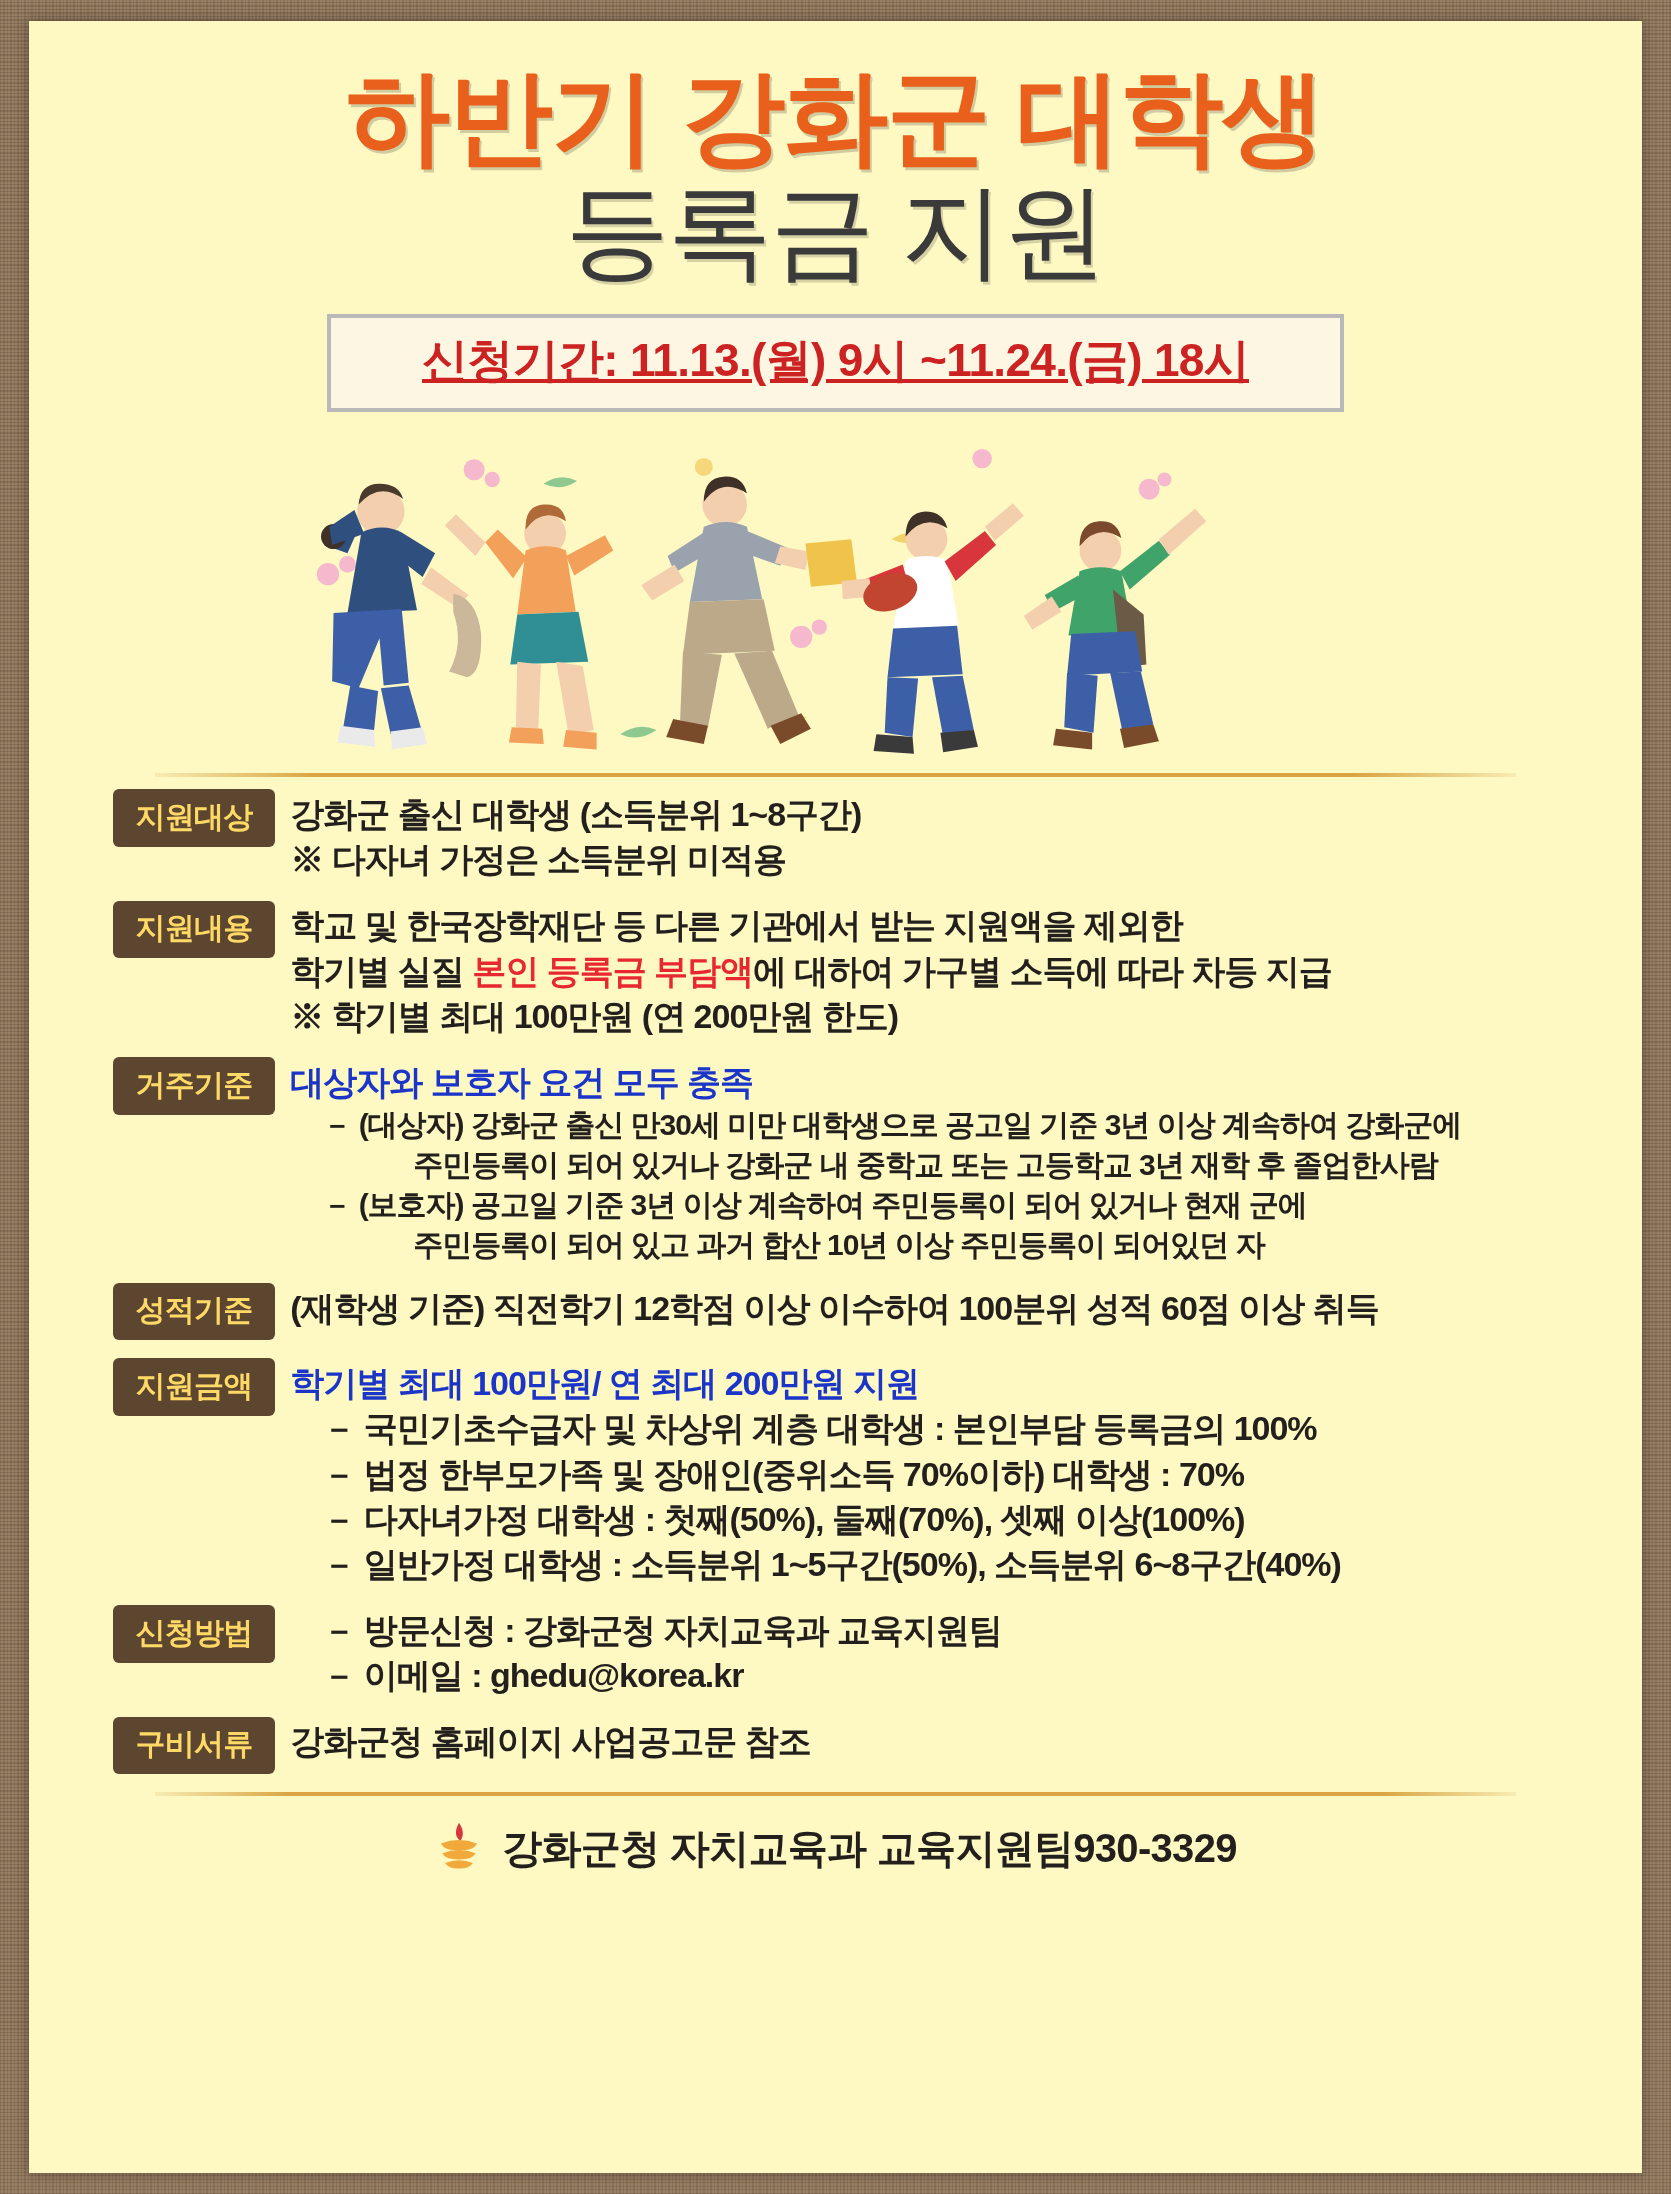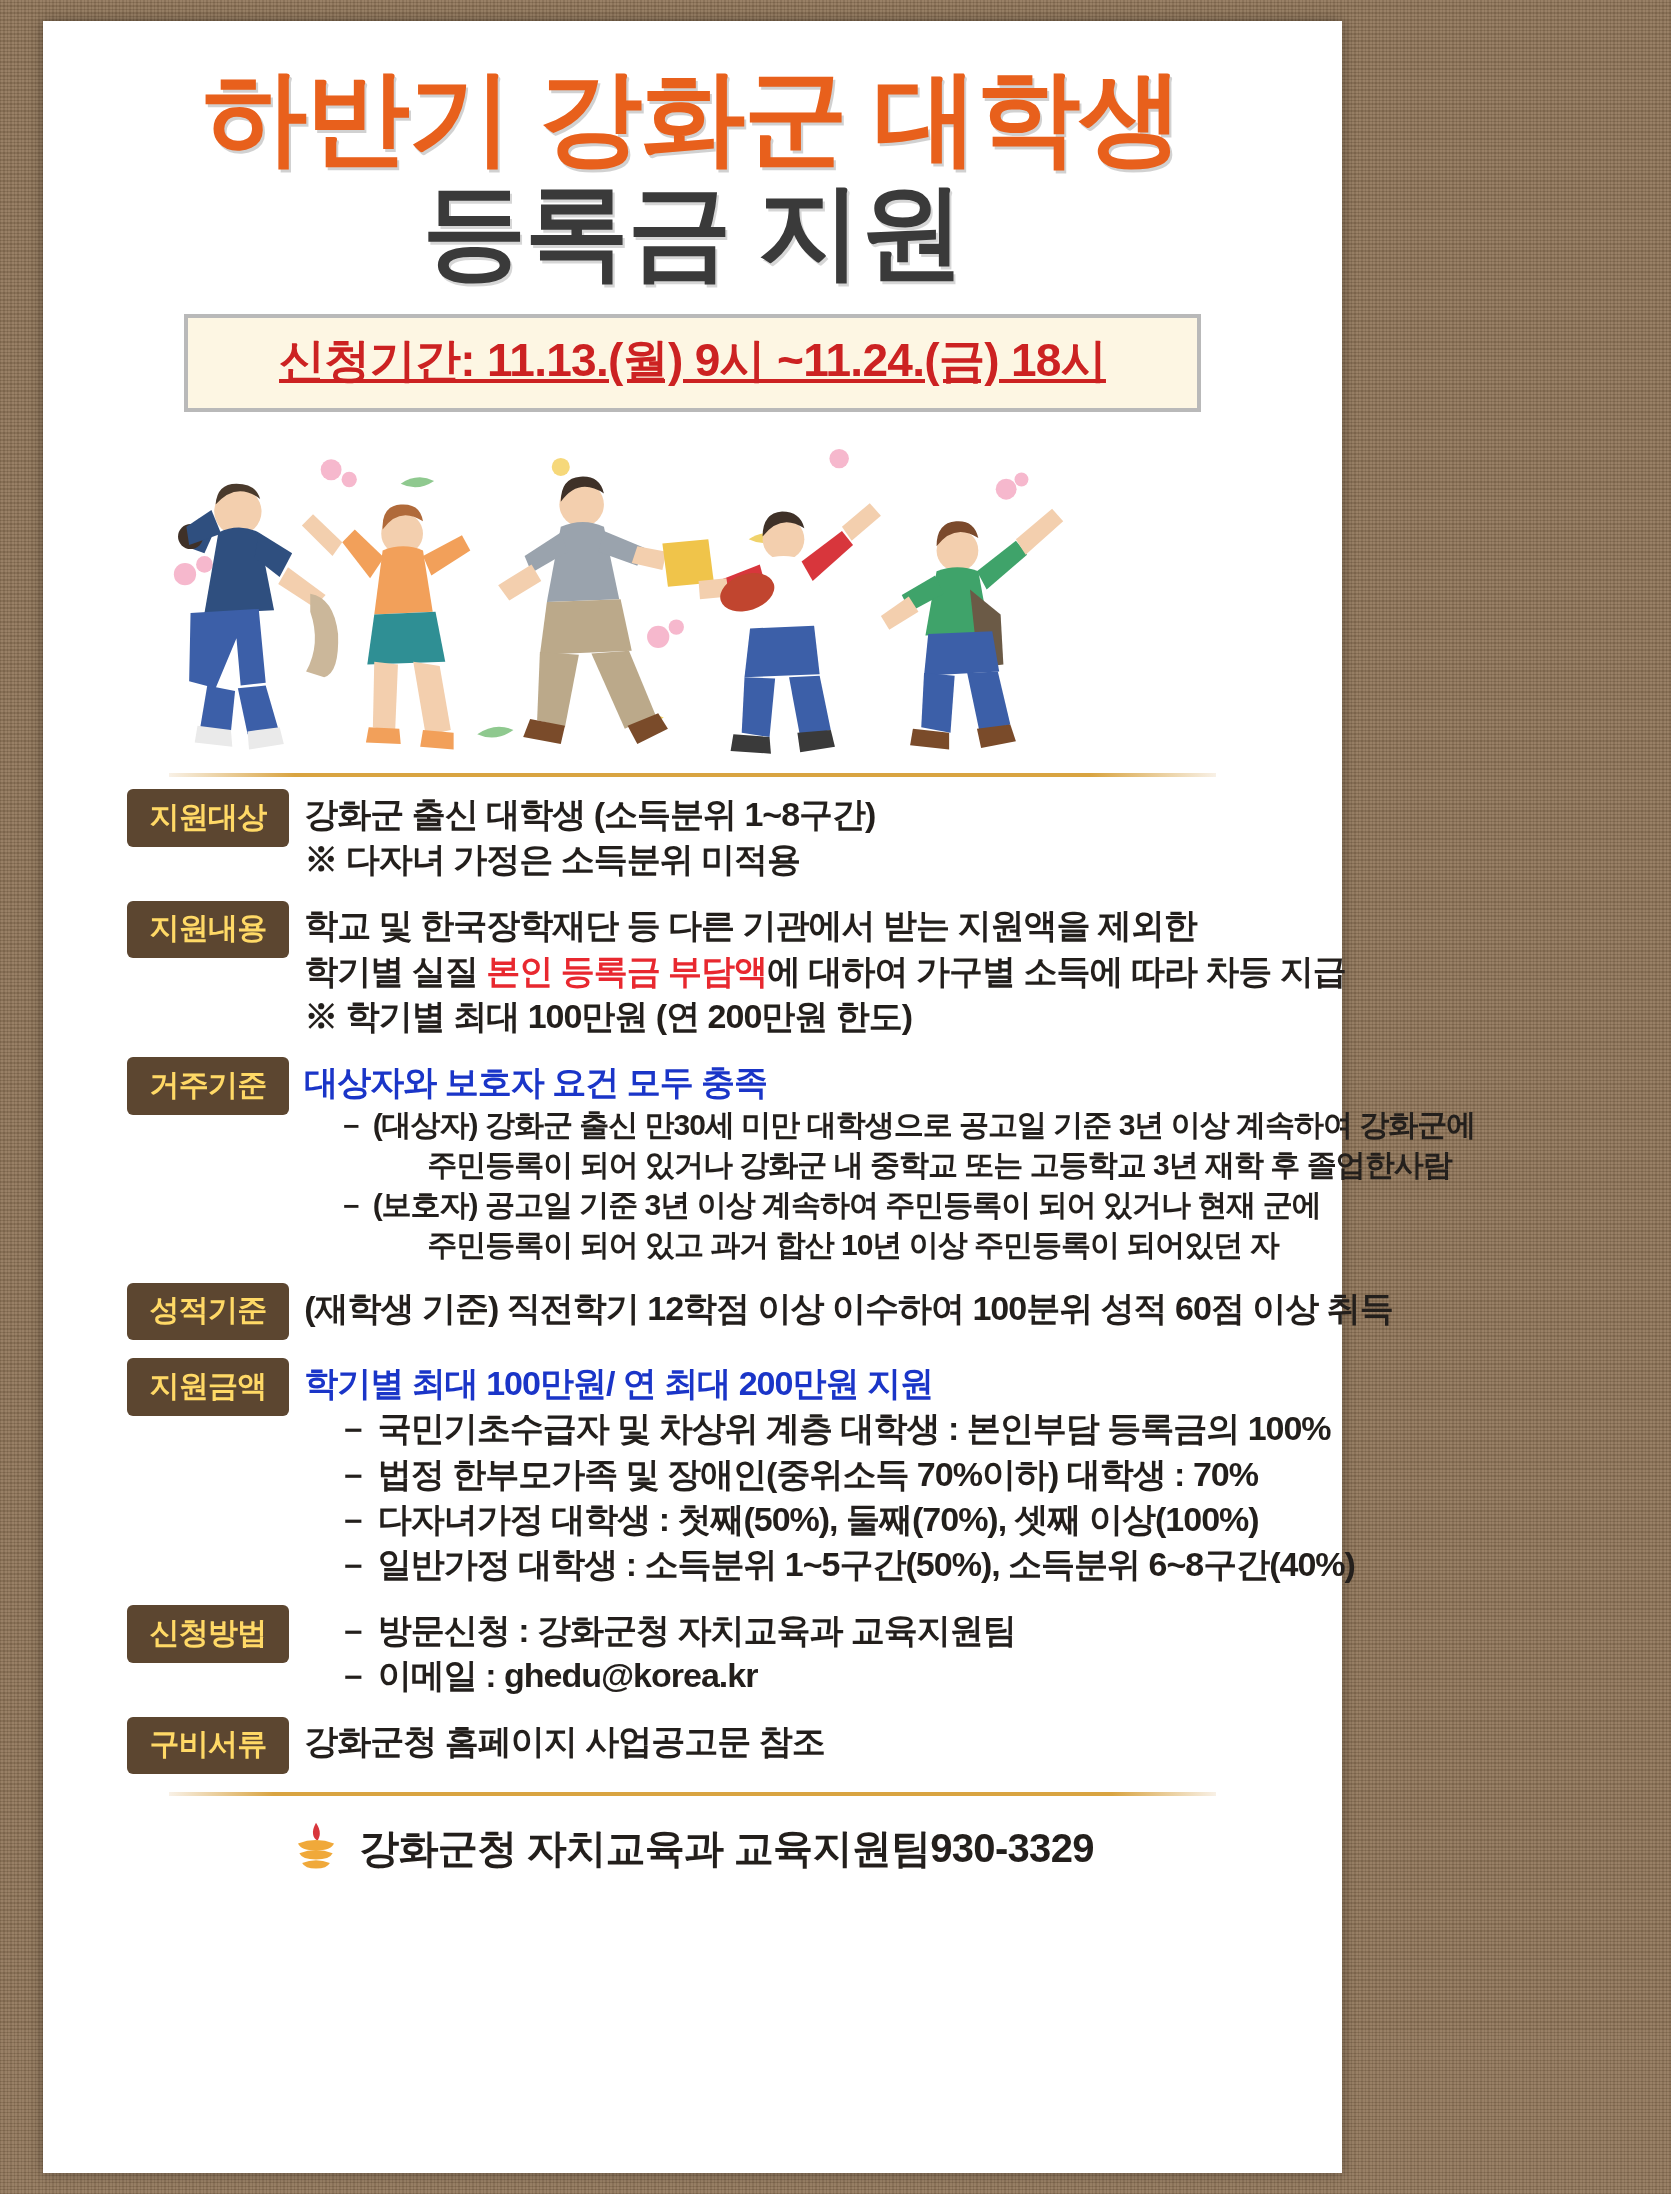--- a/index.html
+++ b/index.html
@@ -18,25 +18,25 @@
   .frame-texture {
     position: absolute;
     inset: 0;
     background-color: #8f7457;
     background-image:
       repeating-linear-gradient(0deg, rgba(0,0,0,0.08) 0px, rgba(0,0,0,0.08) 1.4px, rgba(255,255,255,0.05) 1.4px, rgba(255,255,255,0.05) 3.5px),
       repeating-linear-gradient(90deg, rgba(0,0,0,0.07) 0px, rgba(0,0,0,0.07) 1.4px, rgba(255,255,255,0.04) 1.4px, rgba(255,255,255,0.04) 3.5px);
   }
   .poster {
     position: absolute;
-    left: 43px;
+    left: 29px;
     top: 21px;
-    width: 1299px;
+    width: 1613px;
     height: 2152px;
-    background: #ffffff;
+    background: #fef9c3;
     box-shadow: 0 0 12.5px rgba(0,0,0,0.35);
   }
   .inner {
     position: absolute;
     left: 0; top: 0; right: 0; bottom: 0;
     padding: 0 42px;
     box-sizing: border-box;
   }
 
   
@@ -47,21 +47,21 @@
   .title-line1 {
     font-size: 104px;
     font-weight: bold;
     color: #e8601c;
     letter-spacing: -1.4px;
     line-height: 1.08;
     text-shadow: 2.1px 2.8px 0 rgba(0,0,0,0.18);
   }
   .title-line2 {
     font-size: 104px;
-    font-weight: bold;
+    font-weight: normal;
     color: #3a3a3a;
     letter-spacing: -1.4px;
     line-height: 1.12;
     text-shadow: 2.1px 2.8px 0 rgba(0,0,0,0.16);
   }
   .period-box {
     margin: 24px auto 0 auto;
     width: 1017px;
     border: 4.2px solid #b9b9b9;
     background: #fdf6e3;

